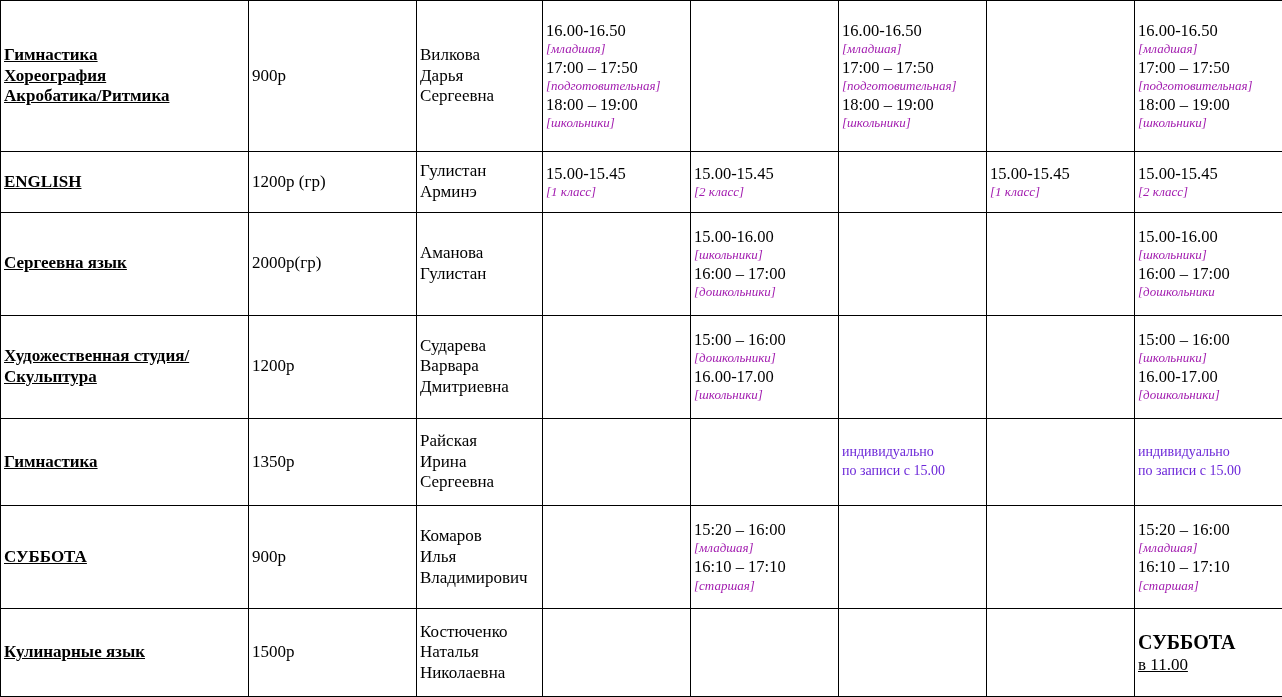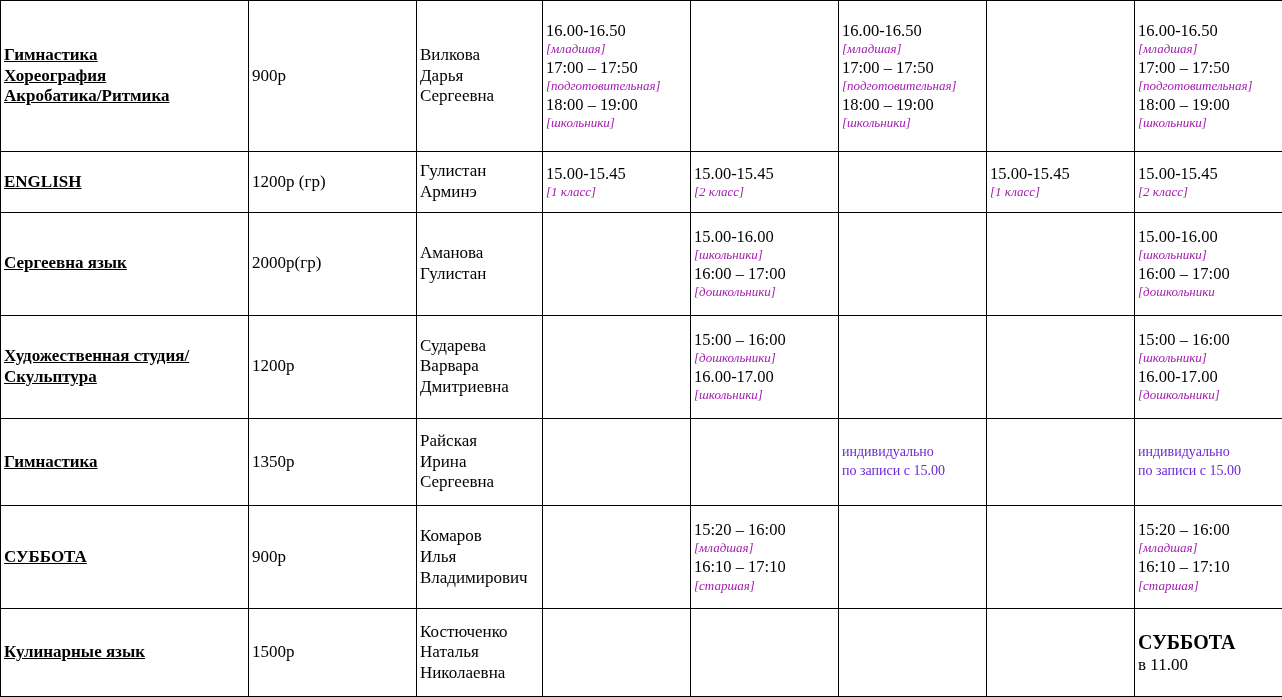--- a/index.html
+++ b/index.html
@@ -77,20 +77,21 @@
     line-height: 1.35;
   }
   td.slot .big {
     display: block;
     font-weight: bold;
     font-size: 20px;
   }
   td.slot .big-sub {
     display: block;
     font-size: 17px;
+    text-decoration: underline;
   }
   .empty { display: block; }
 </style>
 </head>
 <body>
 
 <table class="schedule">
   <colgroup>
     <col class="c-course">
     <col class="c-price">

